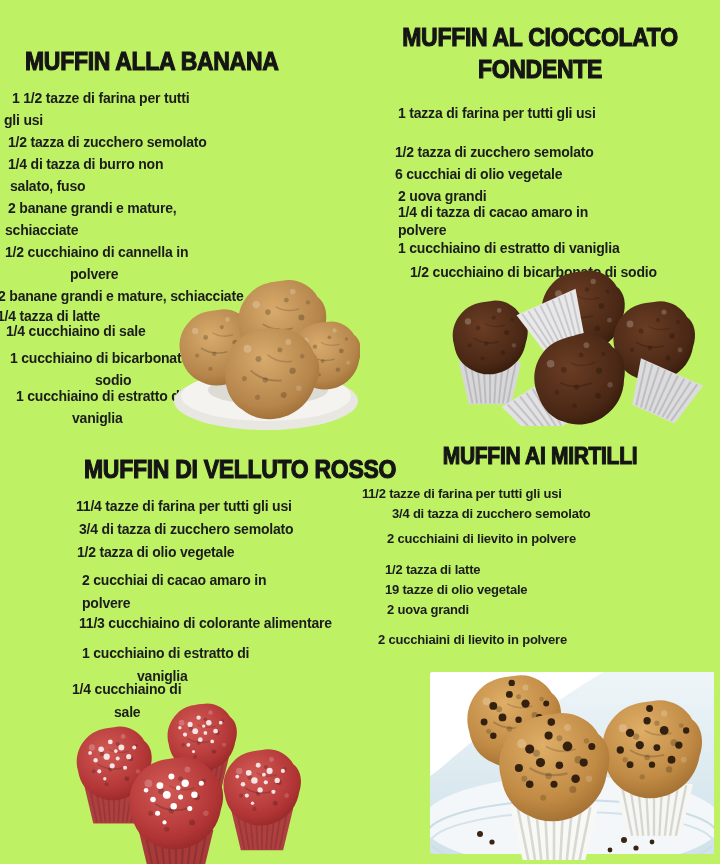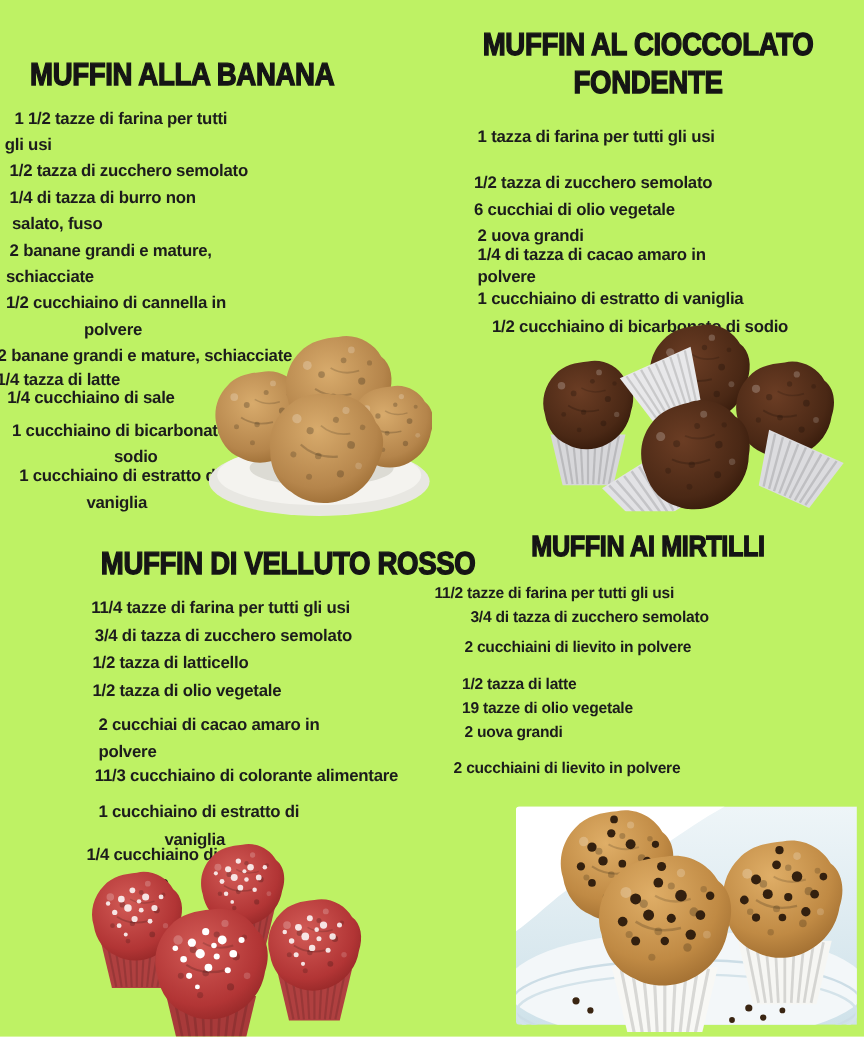--- a/index.html
+++ b/index.html
@@ -171,21 +171,20 @@
       <div class="ln ml38 mtm4">1 cucchiaino di estratto di vaniglia</div>
       <div class="ln ml50 mt2">1/2 cucchiaino di bicarbonato di sodio</div>
     </div>
   </div>
 
   <div class="card card-velluto">
     <div class="title">MUFFIN DI VELLUTO ROSSO</div>
     <div class="lines">
       <div class="ln ml12">11/4 tazze di farina per tutti gli usi</div>
       <div class="ln ml15">3/4 di tazza di zucchero semolato</div>
-      <div class="ln ml13">1/2 tazza di latticello</div>
       <div class="ln ml13">1/2 tazza di olio vegetale</div>
       <div class="ln ml18 mt5">2 cucchiai di cacao amaro in</div>
       <div class="ln ml18">polvere</div>
       <div class="ln ml15 mtm3">11/3 cucchiaino di colorante alimentare</div>
       <div class="ln ml18 mt7">1 cucchiaino di estratto di</div>
       <div class="ln ml73">vaniglia</div>
       <div class="ln ml8 mtm10">1/4 cucchiaino di</div>
       <div class="ln ml50">sale</div>
     </div>
   </div>

